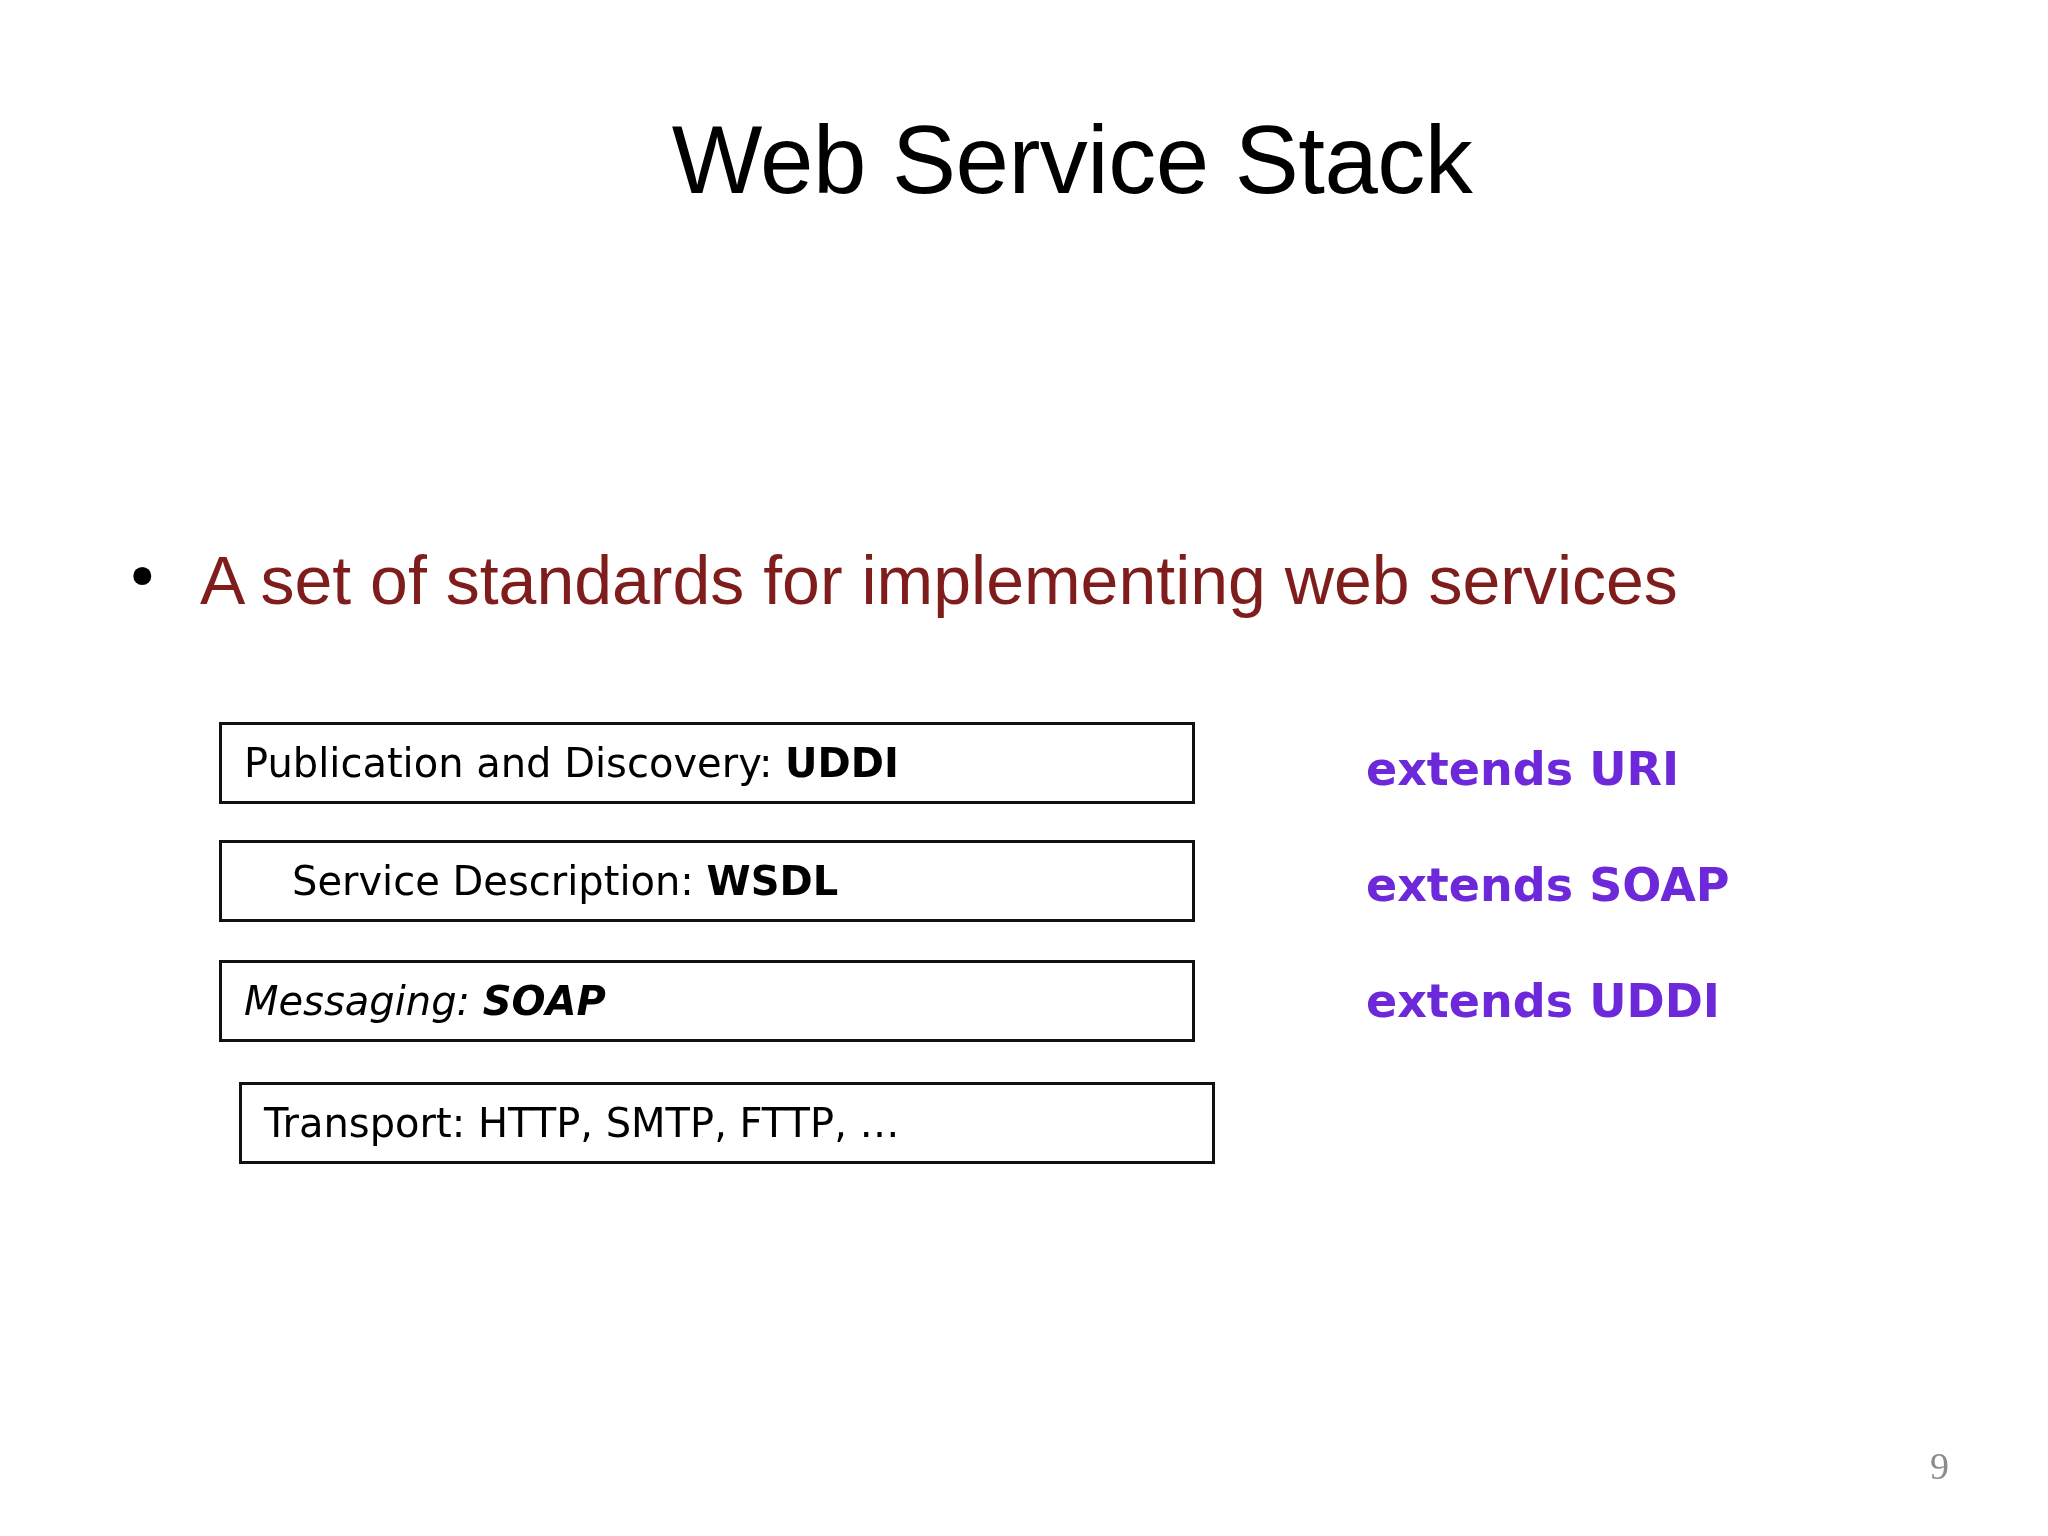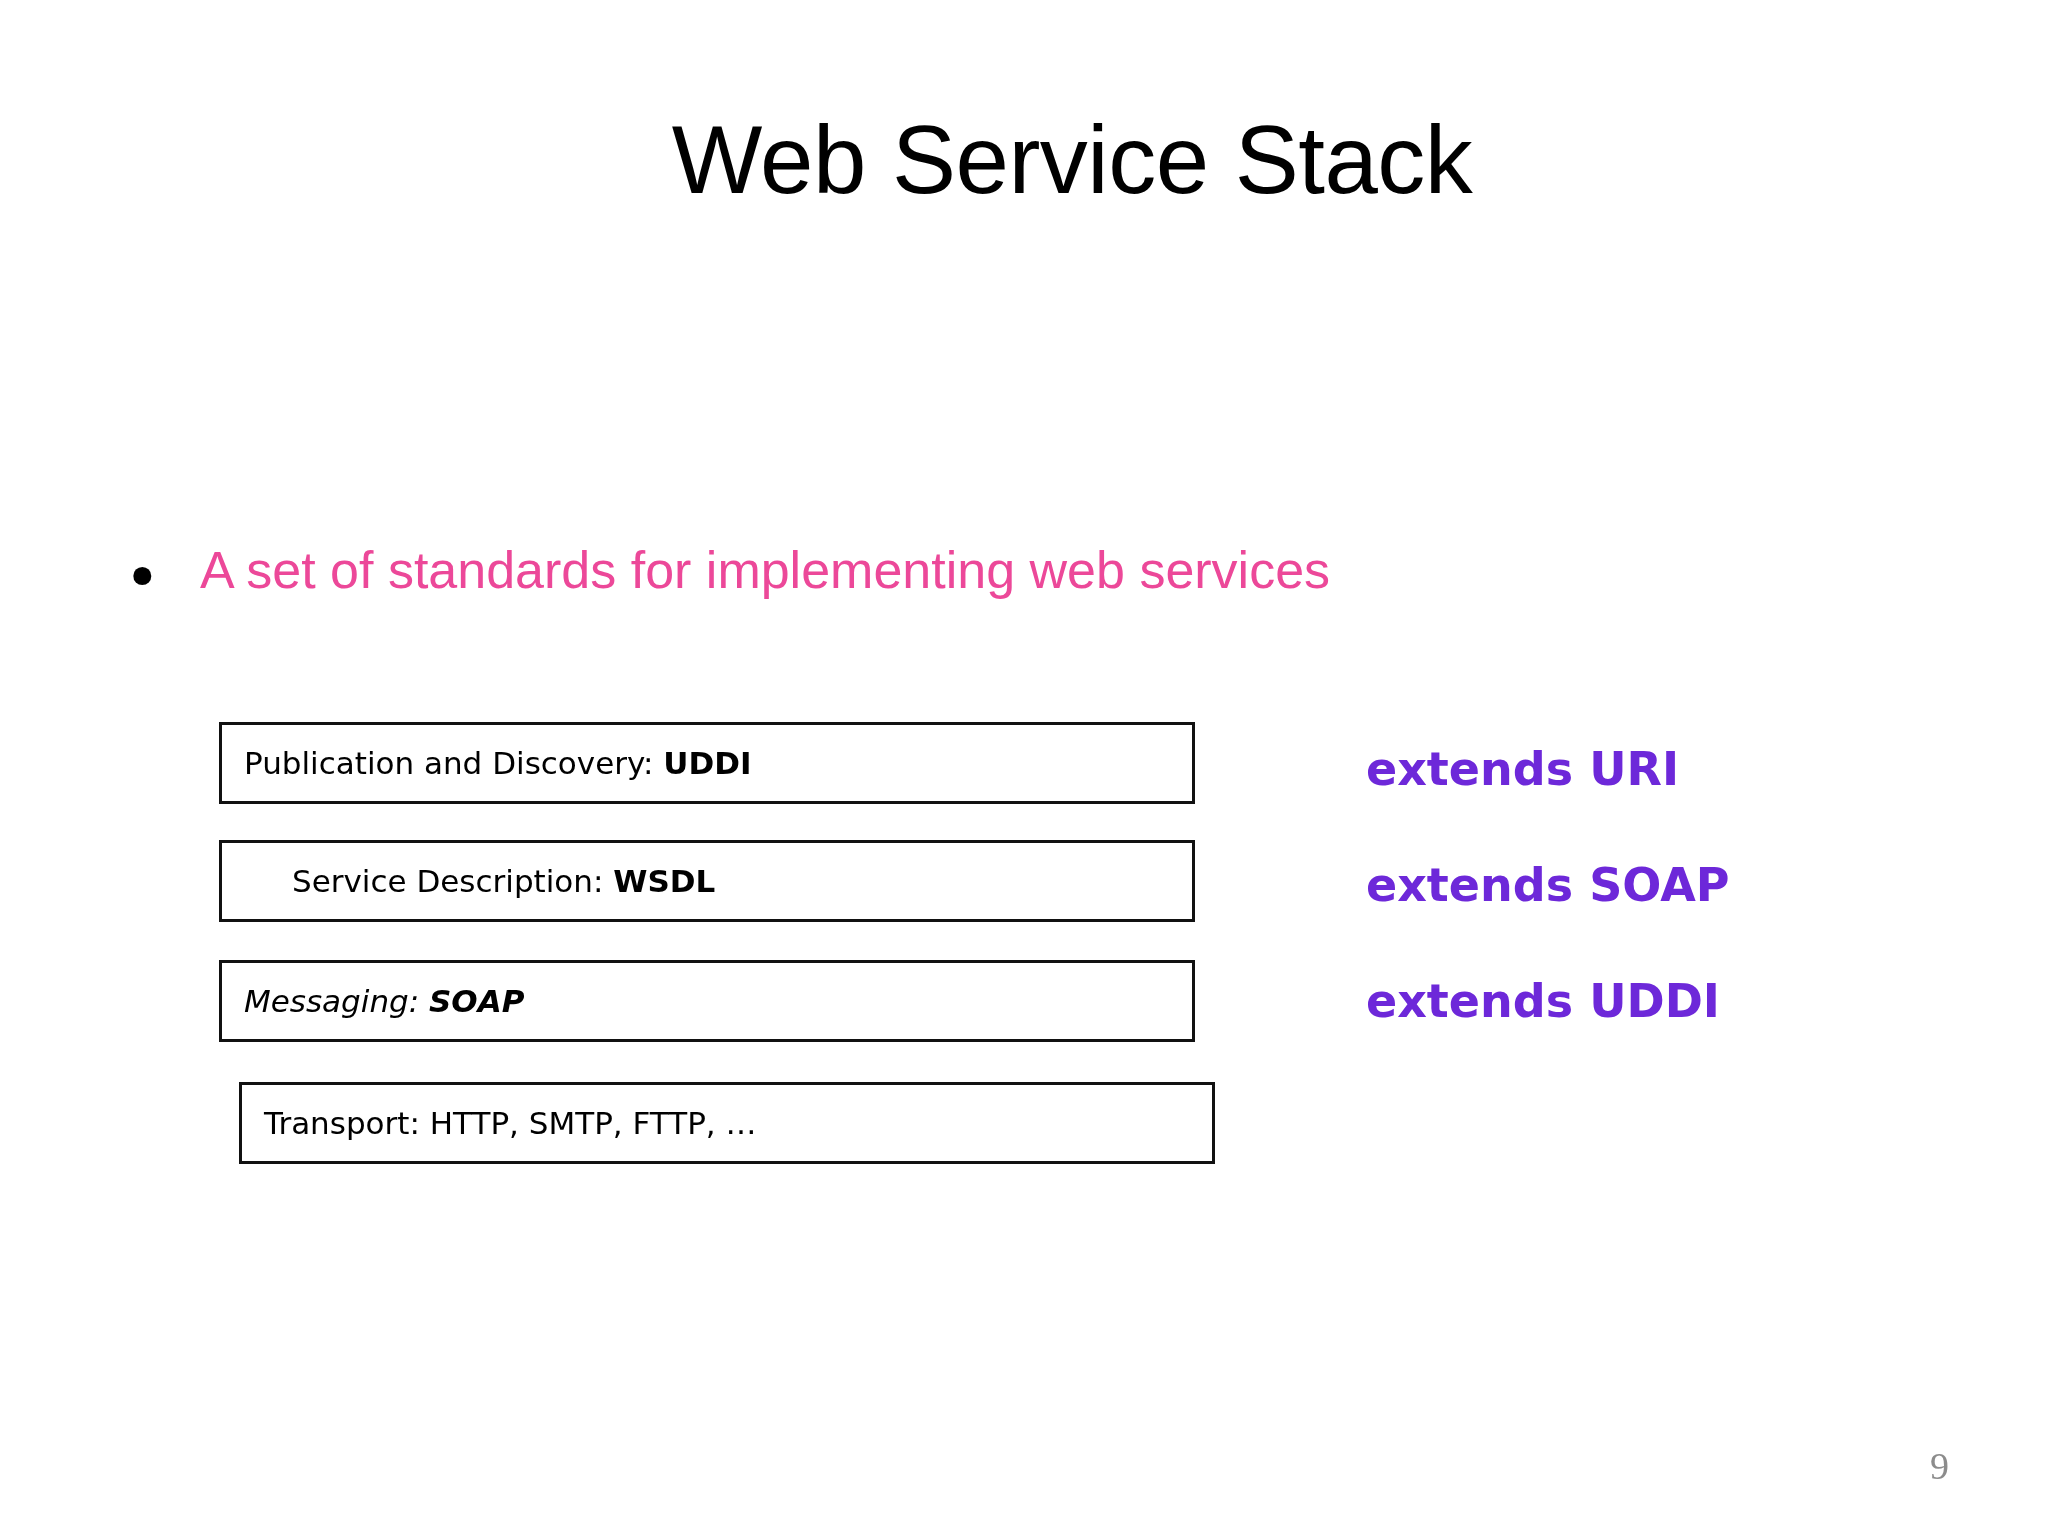--- a/index.html
+++ b/index.html
@@ -56,24 +56,24 @@
     font-size: 62px;
     line-height: 1.22;
     text-align: left;
     padding-left: 6px;
     box-sizing: border-box;
     color: #000000;
   }
   .bullet-text {
     flex: 1 1 auto;
     font-family: "Liberation Sans", "DejaVu Sans", sans-serif;
-    font-size: 52px;
+    font-size: 68px;
     font-weight: 400;
     line-height: 1.18;
-    color: #ec4899;
+    color: #7f1d1d;
     max-width: 1560px;
   }
 
   
   .stack {
     position: absolute;
     left: 219px;
     top: 722px;
     width: 976px;
   }
@@ -84,21 +84,21 @@
     height: 82px;
     box-sizing: border-box;
     border: 3px solid #111111;
     background: #ffffff;
     display: flex;
     align-items: center;
   }
   .stack-box .box-label {
     padding-left: 22px;
     font-family: "DejaVu Sans", "Liberation Sans", sans-serif;
-    font-size: 31px;
+    font-size: 40px;
     font-weight: 400;
     line-height: 1;
     color: #000000;
     white-space: nowrap;
   }
   .stack-box .box-label b {
     font-weight: 700;
   }
 
   .box-1 { top: 0px; }

